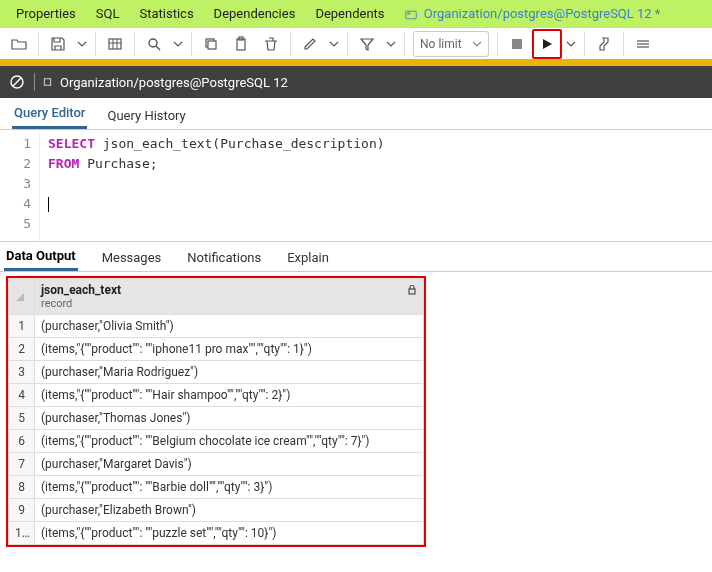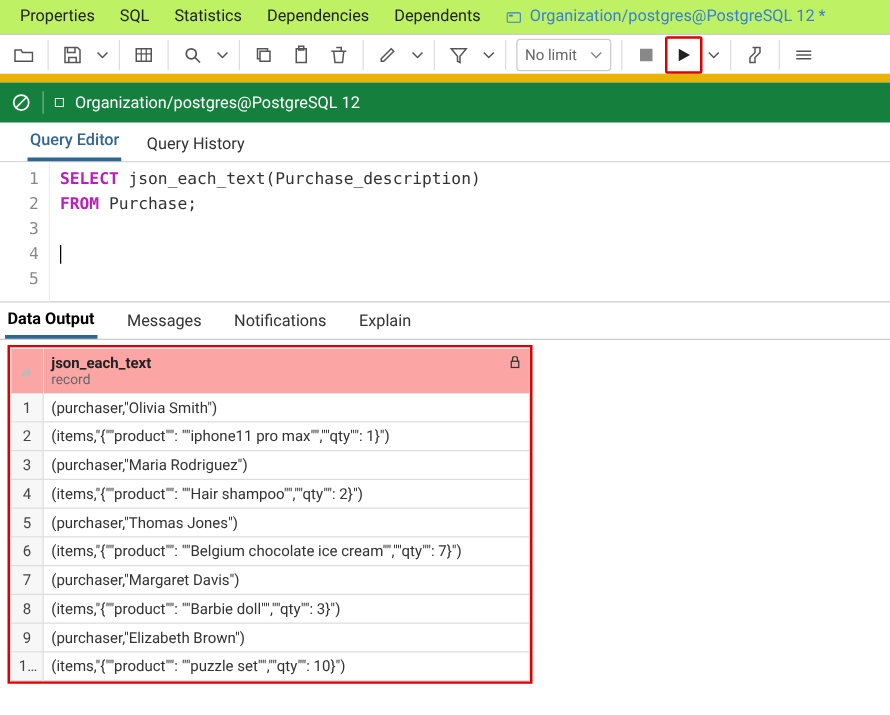--- a/index.html
+++ b/index.html
@@ -13,25 +13,25 @@
 
 
 .toolbar { display: flex; align-items: center; height: 38px; border-bottom: 7px solid #eab308; padding: 0 4px; gap: 0; }
 .tb-btn { display: inline-flex; align-items: center; justify-content: center; width: 30px; height: 30px; cursor: pointer; color: #555; border-radius: 3px; }
 .tb-sep { width: 1px; height: 24px; background: #ddd; margin: 0 4px; }
 .tb-drop { width: 18px; display:inline-flex; align-items:center; justify-content:center; cursor:pointer; color:#555; }
 .tb-combo { display:inline-flex; align-items:center; border:1px solid #ccc; border-radius:3px; height:26px; padding:0 6px; color:#666; font-size:12px; margin:0 4px; }
 .play-highlight { border: 2px solid #d00; border-radius: 2px; }
 
 
-.conn-bar { display:flex; align-items:center; height:32px; background:#15803d; color:#fff; padding:0 8px; gap:8px; font-size:13px; }
+.conn-bar { display:flex; align-items:center; height:32px; background:#404040; color:#fff; padding:0 8px; gap:8px; font-size:13px; }
 .conn-ico { width:18px; height:18px; display:inline-flex; align-items:center; justify-content:center; }
 
 
-.ed-tabs { display:flex; align-items:flex-end; height:32px; border-bottom:1px solid #ccc; padding-left:22px; gap:18px; }
+.ed-tabs { display:flex; align-items:flex-end; height:32px; border-bottom:1px solid #ccc; padding-left:12px; gap:18px; }
 .ed-tab { padding:7px 2px 6px 2px; font-size:13px; color:#333; cursor:pointer; }
 .ed-tab.active { color:#326690; border-bottom:3px solid #326690; font-weight:500; }
 
 
 .editor { display:flex; font-family: "Consolas","Menlo",monospace; font-size:13px; line-height:1.6; background:#fff; height:112px; border-bottom:1px solid #ccc; }
 .gutter { width:40px; text-align:right; color:#888; padding:4px 8px 4px 0; background:#fff; user-select:none; border-right:1px solid #eee; }
 .gutter div { height:20px; }
 .code { padding:4px 8px; flex:1; }
 .code-line { height:20px; white-space:pre; }
 .kw { color:#b721b7; font-weight:bold; }
@@ -40,21 +40,21 @@
 
 .out-tabs { display:flex; align-items:center; height:30px; border-bottom:1px solid #ccc; padding-left:4px; gap:22px; }
 .out-tab { padding:6px 2px 5px 2px; font-size:13px; color:#333; cursor:pointer; }
 .out-tab.active { color:#000; font-weight:bold; border-bottom:3px solid #326690; }
 
 
 .grid-wrap { border:2px solid #d00; margin:4px 6px 0 6px; width:420px; }
 .grid { width:100%; border-collapse:collapse; font-size:12px; table-layout:fixed; }
 .grid th, .grid td { border:1px solid #ddd; text-align:left; padding:4px 6px; overflow:hidden; text-overflow:ellipsis; white-space:nowrap; }
 .grid .rownum { width:26px; text-align:center; background:#f7f7f7; color:#444; }
-.grid thead th { background:#fca5a5; position:relative; }
+.grid thead th { background:#e5e5e5; position:relative; }
 .col-head-main { font-weight:bold; font-size:12px; color:#222; }
 .col-head-sub { font-weight:normal; font-size:11px; color:#666; display:block; }
 .lock { position:absolute; right:6px; top:6px; font-size:11px; color:#444; }
 .corner { background:#f4f4f4; }
 
 svg { display:block; }
 </style>
 </head>
 <body>
 

